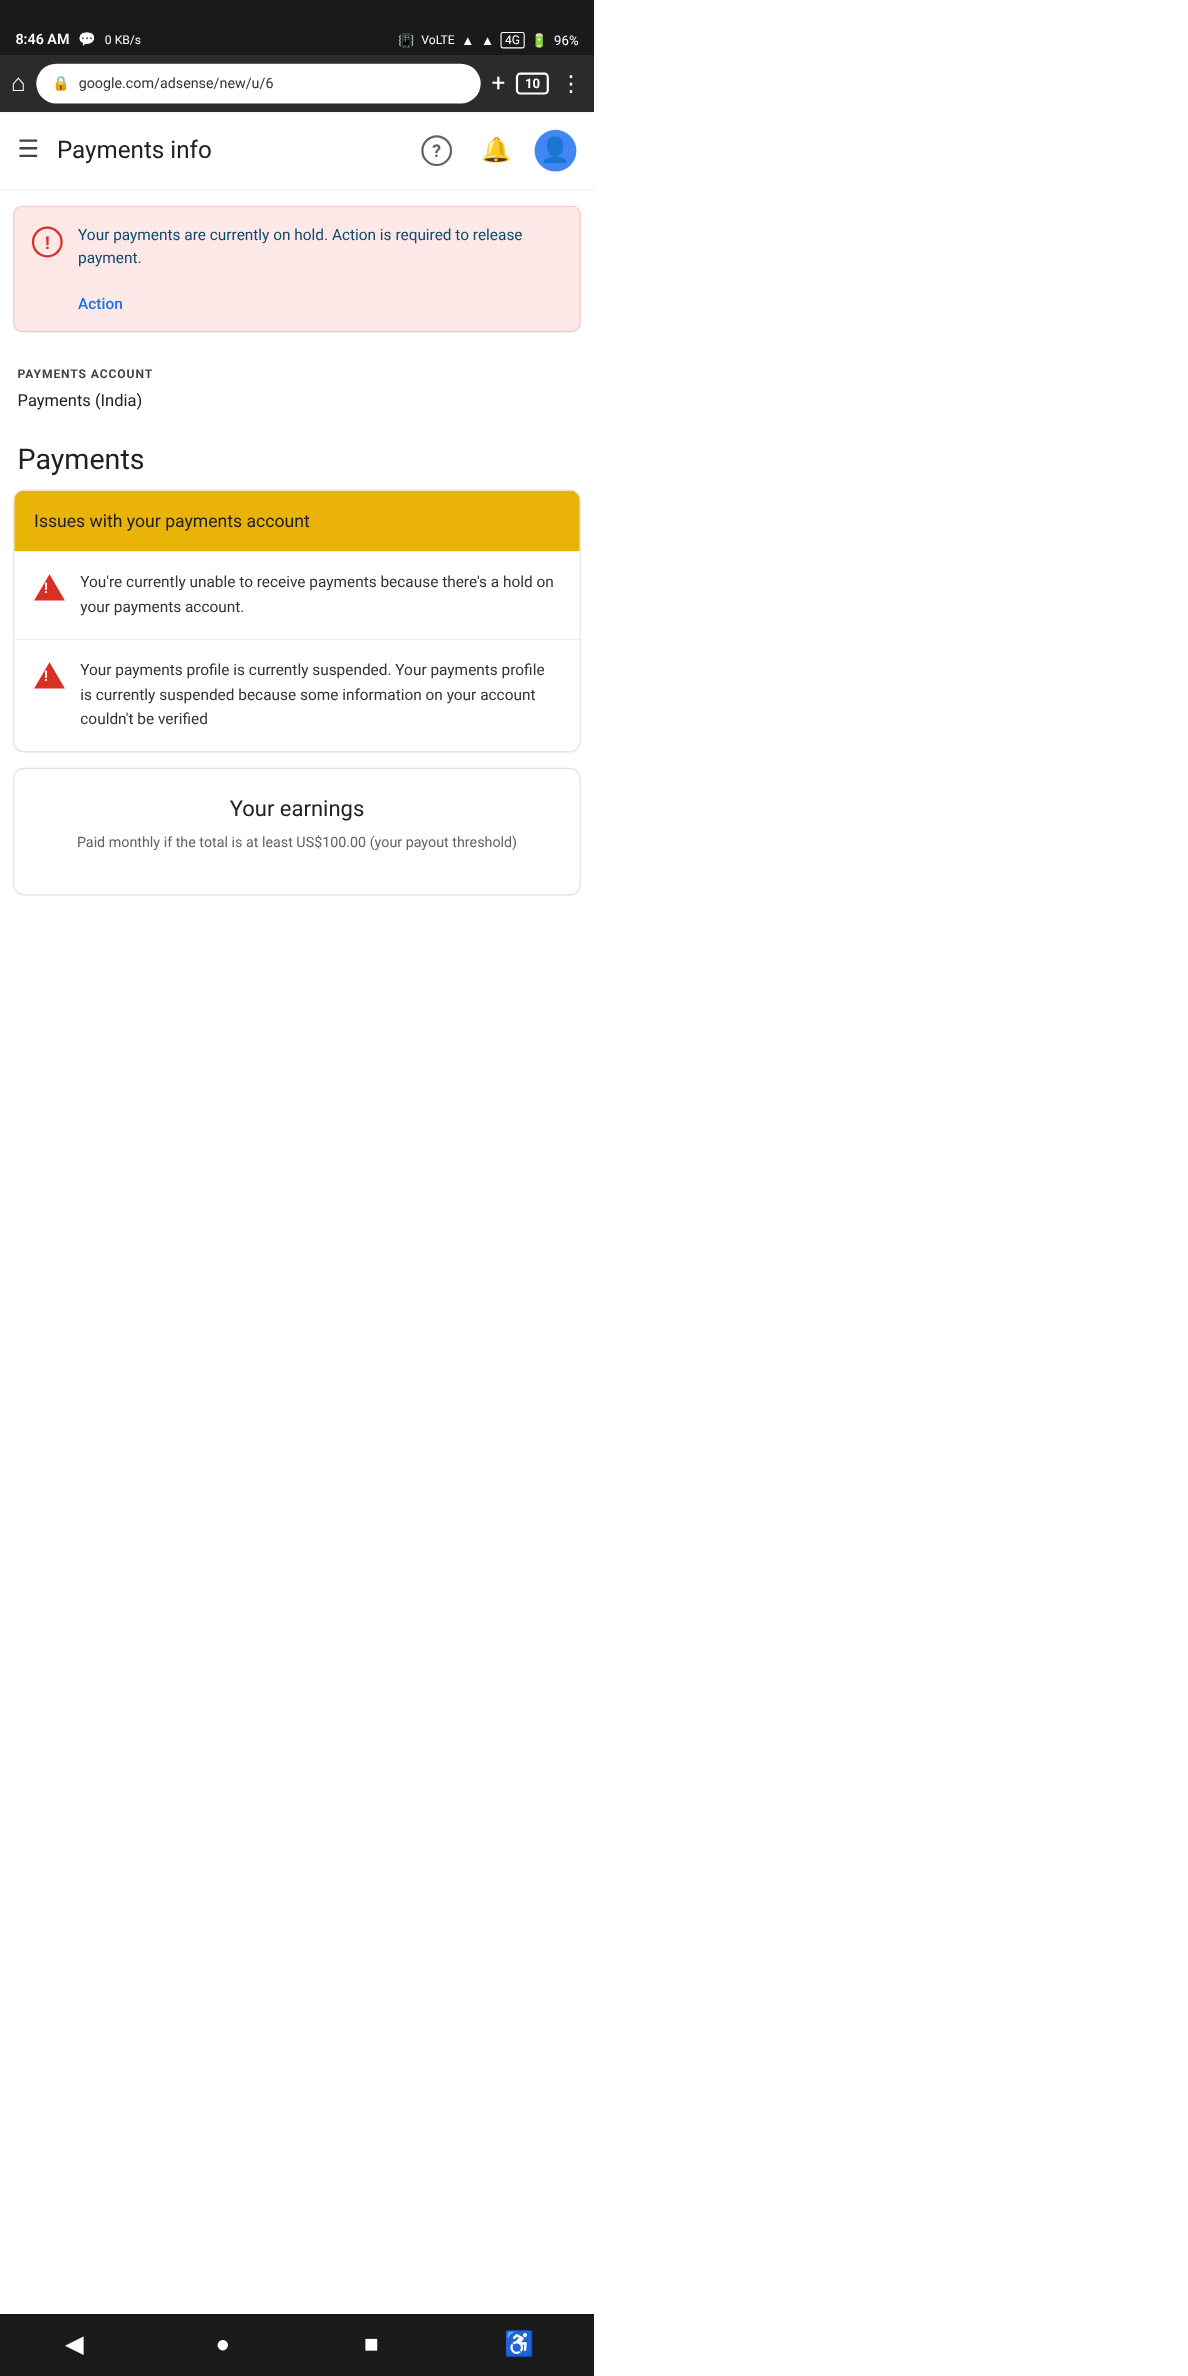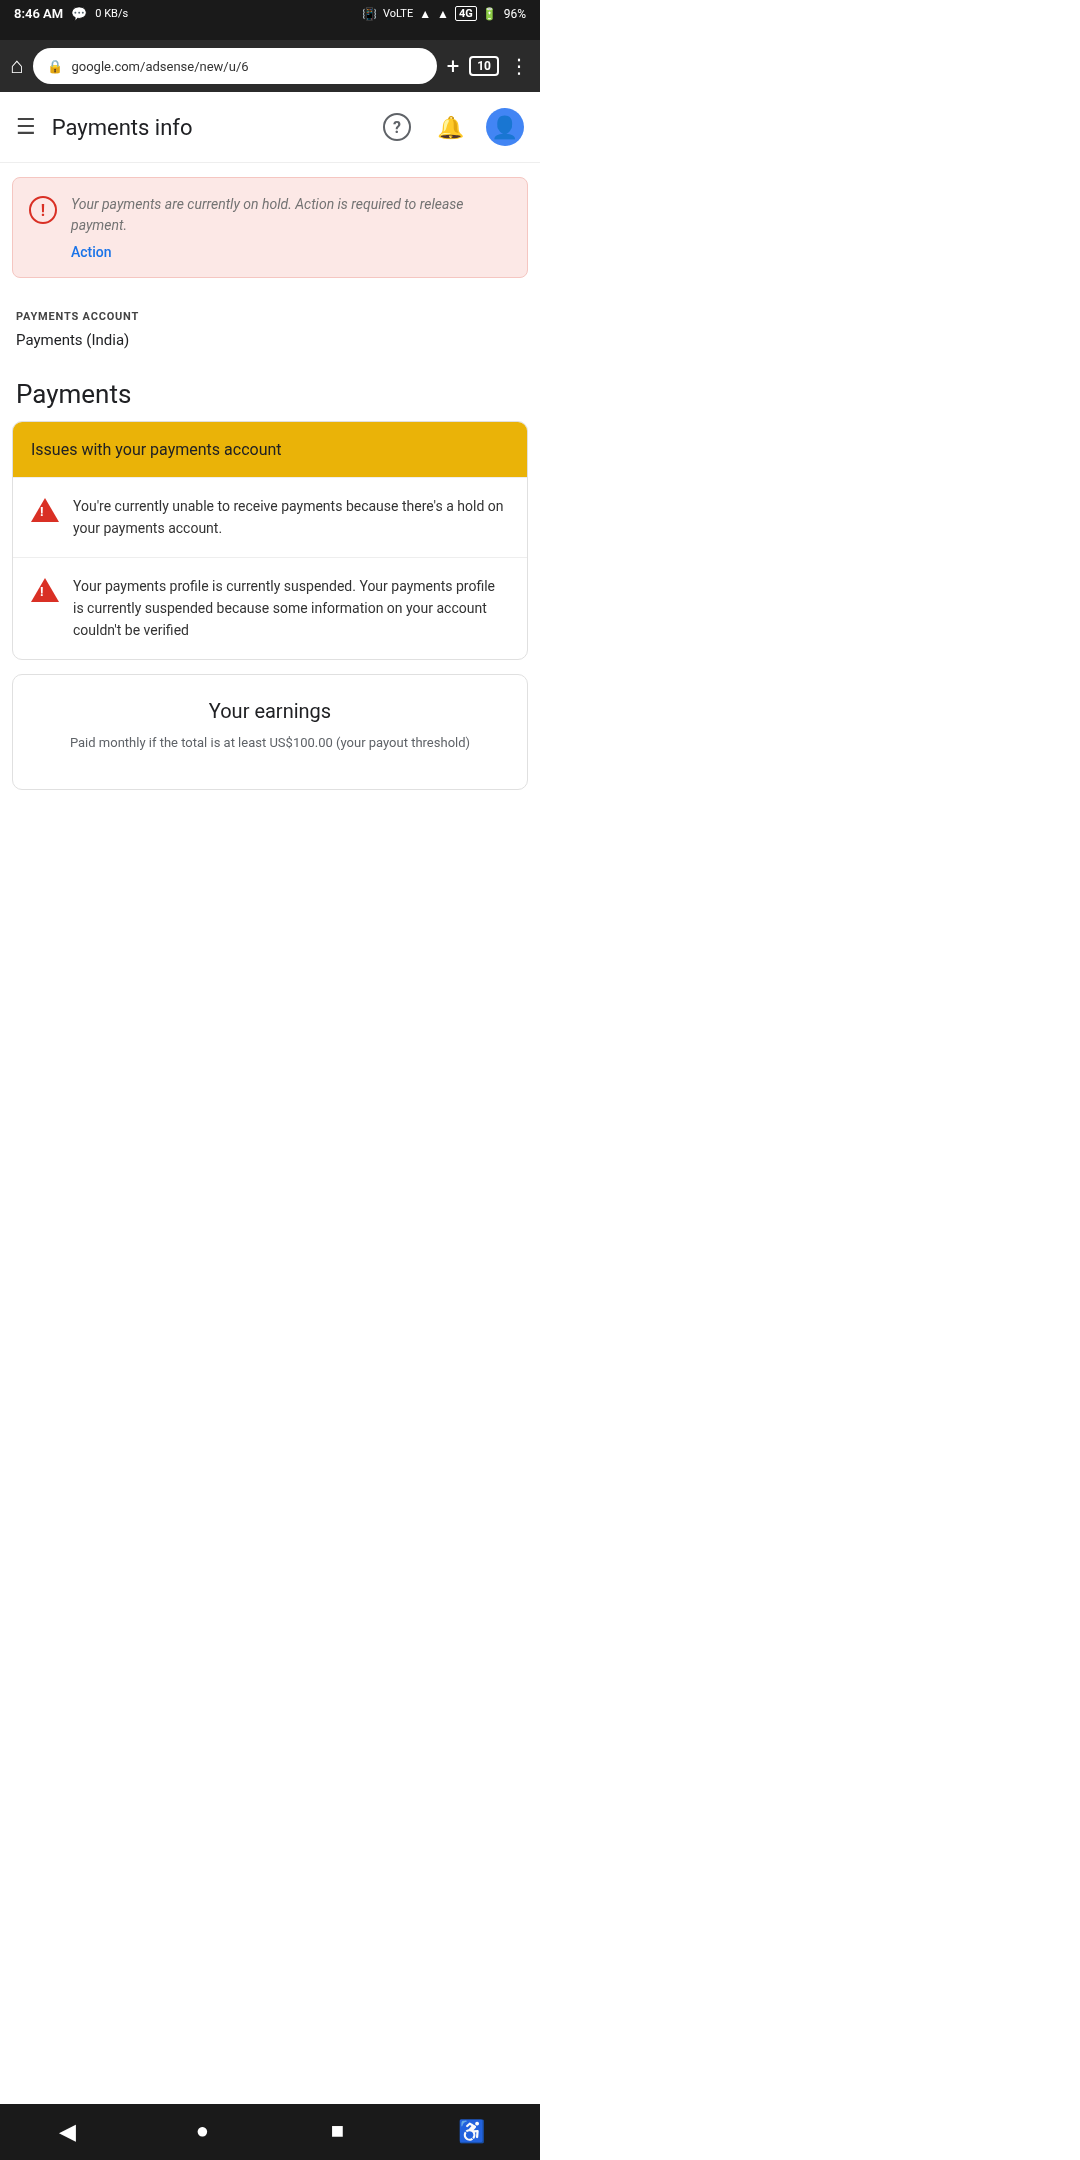--- a/index.html
+++ b/index.html
@@ -10,24 +10,24 @@
       width: 540px;
       min-height: 1080px;
       overflow-x: hidden;
     }
 
     
     .status-bar {
       background: #1a1a1a;
       color: #fff;
       display: flex;
-      align-items: flex-start;
+      align-items: flex-end;
       justify-content: space-between;
       padding: 6px 14px;
-      height: 40px;
+      height: 50px;
       font-size: 13px;
     }
     .status-left {
       display: flex;
       align-items: center;
       gap: 8px;
       font-weight: 600;
     }
     .status-right {
       display: flex;
@@ -160,24 +160,23 @@
       color: #d93025;
       font-size: 16px;
       font-weight: bold;
       margin-top: 2px;
     }
     .alert-content {
       flex: 1;
     }
     .alert-text {
       font-size: 14px;
-      color: #737373;
+      color: #0c4a6e;
       line-height: 1.5;
-      margin-bottom: 6px;
-      font-style: italic;
+      margin-bottom: 20px;
     }
     .alert-action-link {
       color: #1a73e8;
       font-size: 14px;
       font-weight: 500;
       text-decoration: none;
       cursor: pointer;
     }
 
     
@@ -309,21 +308,21 @@
   <div class="status-left">
     <span>8:46 AM</span>
     <span>💬</span>
     <span style="font-size:11px; font-weight:400;">0 KB/s</span>
   </div>
   <div class="status-right">
     <span>📳</span>
     <span style="font-size:11px;">VoLTE</span>
     <span>▲</span>
     <span>▲</span>
-    <span style="font-size:11px; border:1px solid #fff; padding:0 3px; border-radius:2px;font-weight:bold;">4G</span>
+    <span style="font-size:11px; border:1px solid #fff; padding:0 3px; border-radius:2px;">4G</span>
     <span>🔋</span>
     <span>96%</span>
   </div>
 </div>
 
 <div class="browser-bar">
   <div class="browser-home-btn">⌂</div>
   <div class="browser-url-bar">
     <span class="browser-lock">🔒</span>
     <span class="browser-url-text">google.com/adsense/new/u/6</span>

